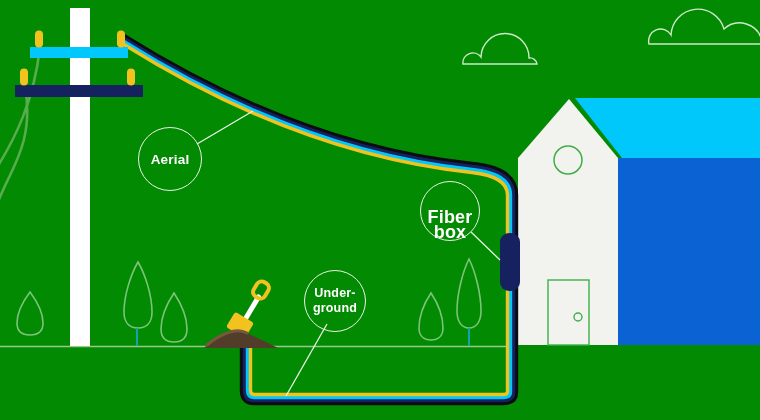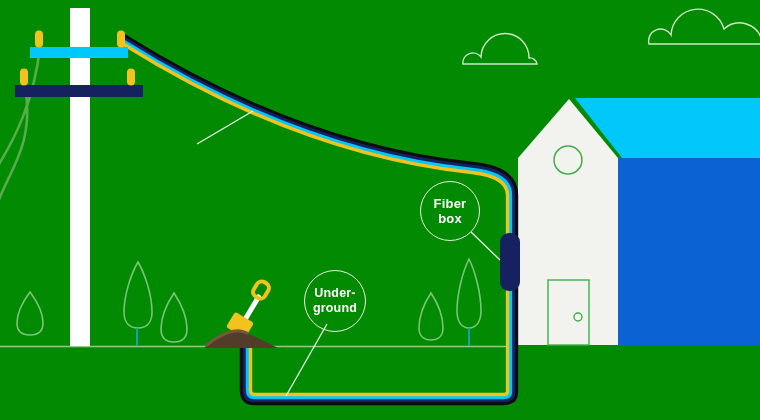--- a/index.html
+++ b/index.html
@@ -15,21 +15,21 @@
     position:absolute;
     border:1.4px solid var(--label-outline,#E8F4E4);
     border-radius:50%;
     display:flex;flex-direction:column;align-items:center;justify-content:center;
     color:var(--label-text,#FFFFFF);
     font-weight:700;font-size:13.5px;line-height:15px;letter-spacing:.2px;
     text-align:center;box-sizing:border-box;
   }
   .label-circle span{display:block;}
   #aerial-label{left:138px;top:127px;width:64px;height:64px;}
-  #fiberbox-label{left:420px;top:181px;width:60px;height:60px;font-size:13px;}
+  #fiberbox-label{left:420px;top:181px;width:60px;height:60px;font-size:18px;justify-content:flex-end;}
   #underground-label{left:304px;top:270px;width:62px;height:62px;font-size:12.5px;}
 </style>
 </head>
 <body>
 
 <div id="stage">
 
   <svg id="scene" width="760" height="420" viewBox="0 0 760 420">
 
     <line x1="0" y1="346.5" x2="518" y2="346.5" style="stroke:var(--ground-line);stroke-width:1.6"></line>
@@ -99,20 +99,23 @@
       <path d="M 207 345 Q 219 335 231 331.8 Q 240 329 247 333" style="fill:none;stroke:var(--dirt-highlight);stroke-width:3;stroke-linecap:round"></path>
     </g>
 
     <g style="stroke:var(--label-outline);stroke-width:1.3">
       <line x1="197" y1="144" x2="253" y2="111"></line>
       <line x1="471" y1="232" x2="500" y2="260"></line>
       <line x1="327" y1="324" x2="286" y2="396"></line>
     </g>
   </svg>
 
+  <div class="label-circle" id="aerial-label">
+    <span>Aerial</span>
+  </div>
 
   <div class="label-circle" id="fiberbox-label">
     <span>Fiber</span>
     <span>box</span>
   </div>
 
   <div class="label-circle" id="underground-label">
     <span>Under-</span>
     <span>ground</span>
   </div>

